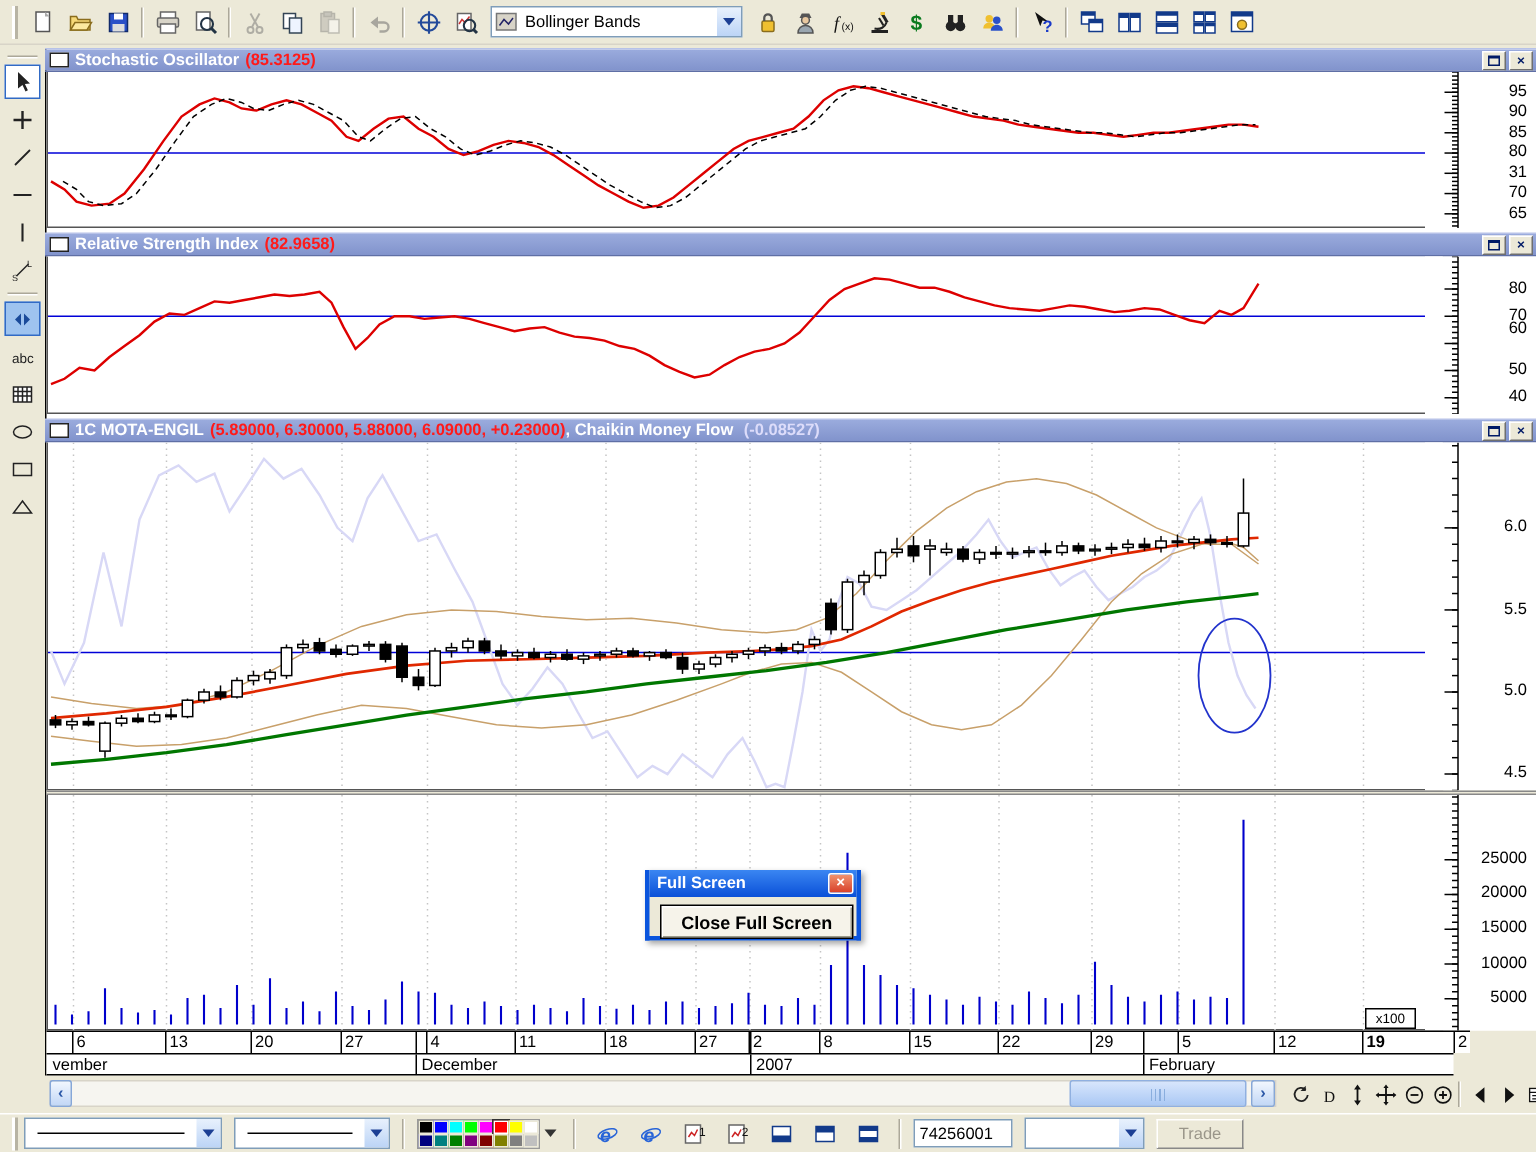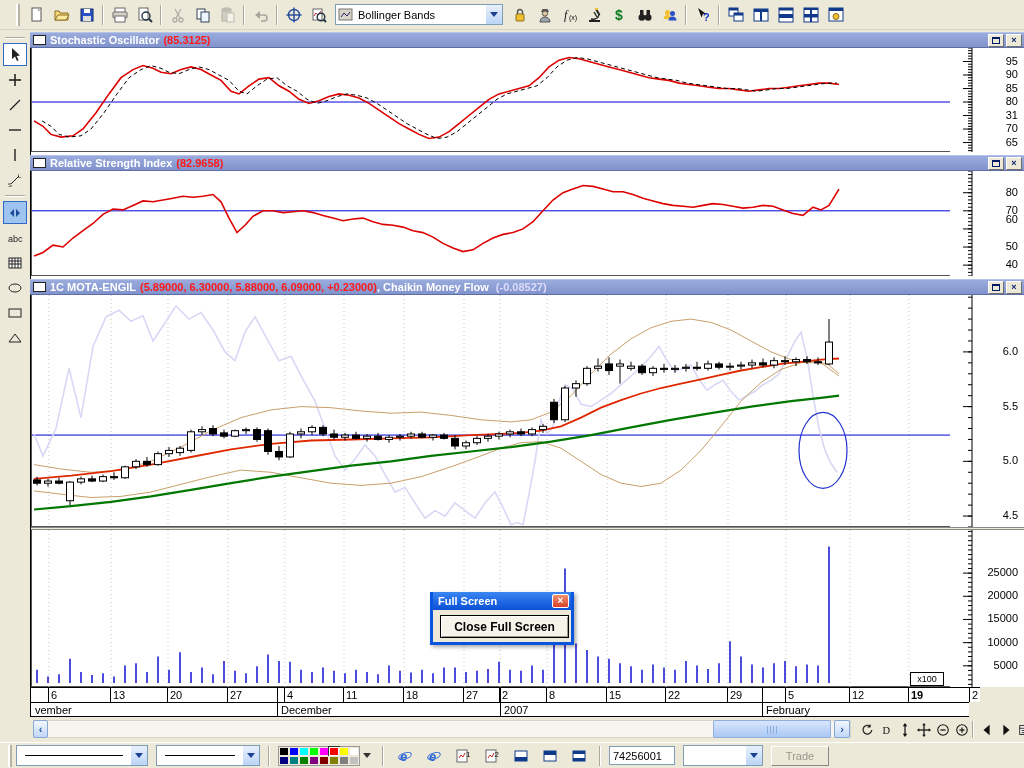--- a/index.html
+++ b/index.html
@@ -1,20 +1,20 @@
 <!DOCTYPE html>
 <html><head>
 <meta charset="utf-8">
 <style>
 *{box-sizing:border-box;margin:0;padding:0}
 html,body{width:1024px;height:768px}
 body{position:relative;font-family:"Liberation Sans",sans-serif;background:#ece9d8;overflow:hidden;font-size:11px;color:#000}
 .abs{position:absolute}
 
-#topbar{left:0;top:0;width:1024px;height:30px;display:flex;align-items:center;border-bottom:1px solid #d8d4c8;padding-left:12px}
+#topbar{left:0;top:0;width:1024px;height:30px;display:flex;align-items:center;border-bottom:1px solid #d8d4c8;padding-left:4px}
 .grip{width:3px;height:22px;border-left:2px solid #fff;border-right:2px solid #b8b4a4;margin:0 4px}
 .tbtn{width:25px;height:24px;display:flex;align-items:center;justify-content:center;flex:0 0 auto}
 .tbtn.dis{opacity:.45;filter:grayscale(.9)}
 .vsep{width:2px;height:20px;border-left:1px solid #aca899;border-right:1px solid #fff;margin:0 3px;flex:0 0 auto}
 .combo{height:21px;background:#fff;border:1px solid #7f9db9;display:flex;align-items:center;overflow:hidden}
 .combo .ctext{flex:1;padding-left:4px;white-space:nowrap}
 .arrowbtn{width:16px;height:100%;background:linear-gradient(180deg,#e8f1fd,#bcd4f6);border-left:1px solid #9ebcе8;display:flex;align-items:center;justify-content:center}
 .tri-dn{width:0;height:0;border-left:4px solid transparent;border-right:4px solid transparent;border-top:5px solid #1c3f94}
 #leftbar{left:0;top:30px;width:30px;height:689px;display:flex;flex-direction:column;align-items:center;padding-top:4px}
 .ltool{width:24px;height:23px;display:flex;align-items:center;justify-content:center;margin:1px 0}
@@ -49,21 +49,21 @@
 .ssep{position:absolute;top:2px;width:2px;height:17px;border-left:1px solid #aca899;border-right:1px solid #fff}
 
 #botbar{left:0;top:742px;width:1024px;height:26px;border-top:1px solid #fff;display:flex;align-items:center;padding-left:4px}
 .pal{display:grid;grid-template-columns:repeat(8,10px);grid-auto-rows:9px;border:1px solid #999}
 .pcell{border:1px solid #ece9d8}
 .pcell.psel{border:1px solid #fff;outline:1px solid #333}
 .field{background:#fff;border:1px solid #7f9db9;height:19px;display:flex;align-items:center;padding-left:3px}
 .tradebtn{height:20px;background:#ece9d8;border:1px solid;border-color:#fff #888 #888 #fff;color:#9a968a;display:flex;align-items:center;justify-content:center}
 .lineglyph{height:1px;background:#000;flex:1;margin:0 8px}
 
-#dlg{left:430px;top:592px;width:144px;height:53px;border:3px solid #0a55dd;border-top:none;background:#ece9d8;box-shadow:2px 2px 4px rgba(0,0,0,.35);z-index:50}
+#dlg{left:430px;top:580px;width:144px;height:47px;border:3px solid #0a55dd;border-top:none;background:#ece9d8;box-shadow:2px 2px 4px rgba(0,0,0,.35);z-index:50}
 #dlgtitle{height:18px;background:linear-gradient(180deg,#3a86f2,#0a50d8);color:#fff;font-weight:bold;display:flex;align-items:center;padding-left:5px;position:relative}
 #dlgx{position:absolute;right:2px;top:2px;width:17px;height:14px;background:linear-gradient(180deg,#f0936f,#d8402a);border:1px solid #fff;border-radius:2px;color:#fff;font-weight:bold;font-size:10px;display:flex;align-items:center;justify-content:center;line-height:1}
 #dlgbtn{position:absolute;left:7px;top:23px;width:129px;height:23px;background:#f6f3ea;border:1px solid #000;box-shadow:inset 1px 1px 0 #fff,inset -1px -1px 0 #9a9a8a;font-weight:bold;font-size:12px;display:flex;align-items:center;justify-content:center}
 svg{display:block}
 </style>
 </head>
 <body>
 
 <div id="topbar" class="abs">
   <span class="grip"></span>

